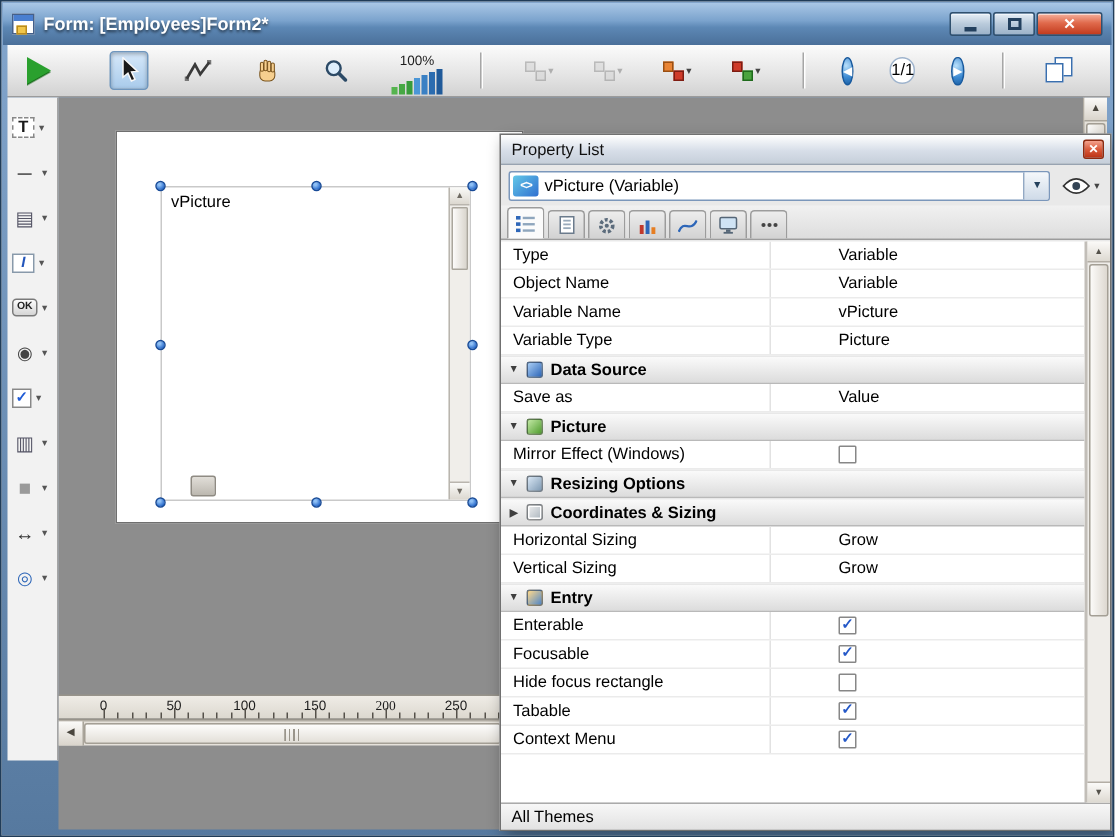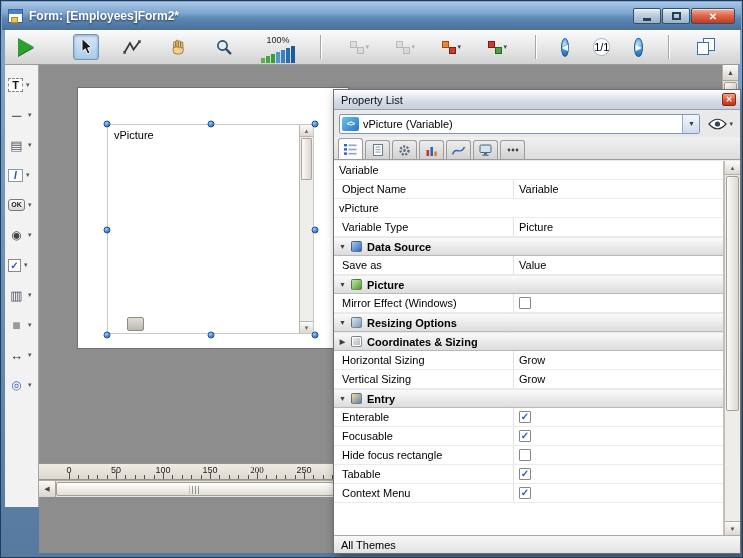--- a/index.html
+++ b/index.html
@@ -129,21 +129,21 @@
   .pl-arrow{width:17px;text-align:center;font-size:7px;color:#3f3f3f;}
   .pl-secicon{width:11px;height:11px;margin-right:5px;border-radius:2px;border:1px solid rgba(60,60,60,.5);flex:0 0 auto;}
   .si-cube-yellow{background:linear-gradient(135deg,#ffe9a0,#e8a62c);}
   .si-cube-blue{background:linear-gradient(135deg,#a9cdf4,#2d66b8);}
   .si-picture-green{background:linear-gradient(135deg,#c2e8a4,#4f9c2e);}
   .si-coords-grid{background:linear-gradient(135deg,#f0f0f0,#aab4bd);box-shadow:inset 0 0 0 1px #fff;}
   .si-resize{background:linear-gradient(135deg,#d8e6f4,#7f9ab3);}
   .si-entry{background:linear-gradient(135deg,#ffd98c,#4f86c8);}
   .pl-row{height:19px;display:flex;align-items:center;border-bottom:1px solid #ebebeb;font-size:11px;}
   .pl-label{flex:0 0 180px;padding-left:8px;border-right:1px solid #e2e2e2;white-space:nowrap;overflow:hidden;height:100%;display:flex;align-items:center;}
-  .pl-value{flex:1;padding-left:5px;display:flex;align-items:center;height:100%;}
+  .pl-value{flex:1;padding-left:5px;display:flex;align-items:center;height:100%;margin-left:40px;}
   .pl-check{width:12px;height:12px;border:1px solid #878787;background:#fff;border-radius:1px;font-size:10px;font-weight:bold;
     color:#2458c8;line-height:10px;text-align:center;}
   .pl-footer{position:absolute;left:0;right:0;bottom:0;height:18px;display:flex;align-items:center;padding-left:7px;font-size:11px;
     background:linear-gradient(#f7f7f7,#e2e2e2);border-top:1px solid #aaa;}
   .pl-vscroll{position:absolute;top:71px;right:0;width:16px;bottom:18px;background:#efede9;border-left:1px solid #c2beb8;}
   .plv-arr{position:absolute;left:0;right:0;height:14px;text-align:center;font-size:6px;color:#55524b;line-height:14px;
     background:linear-gradient(#fbfaf8,#ddd9d1);}
   .plv-arr.up{top:0;border-bottom:1px solid #b3aea5;}
   .plv-arr.dn{bottom:0;border-top:1px solid #b3aea5;}
   .plv-thumb{position:absolute;left:1px;right:1px;top:15px;height:235px;background:linear-gradient(90deg,#fcfbf9,#ddd8d0);
@@ -465,27 +465,29 @@
       <span class="pl-tab">
           <svg width="12" height="4">
             <circle cx="2" cy="2" r="1.4" fill="#444"></circle>
             <circle cx="6" cy="2" r="1.4" fill="#444"></circle>
             <circle cx="10" cy="2" r="1.4" fill="#444"></circle>
           </svg>
         </span>
     </div>
     <div class="pl-grid">
         <div class="pl-row">
+          <div class="pl-label">Type</div>
           <div class="pl-value">Variable</div>
         </div>
         <div class="pl-row">
           <div class="pl-label">Object Name</div>
           <div class="pl-value">Variable</div>
         </div>
         <div class="pl-row">
+          <div class="pl-label">Variable Name</div>
           <div class="pl-value">vPicture</div>
         </div>
         <div class="pl-row">
           <div class="pl-label">Variable Type</div>
           <div class="pl-value">Picture</div>
         </div>
         <div class="pl-section">
           <span class="pl-arrow">▼</span>
           <span class="pl-secicon si-cube-blue"></span>
           <span>Data Source</span>

